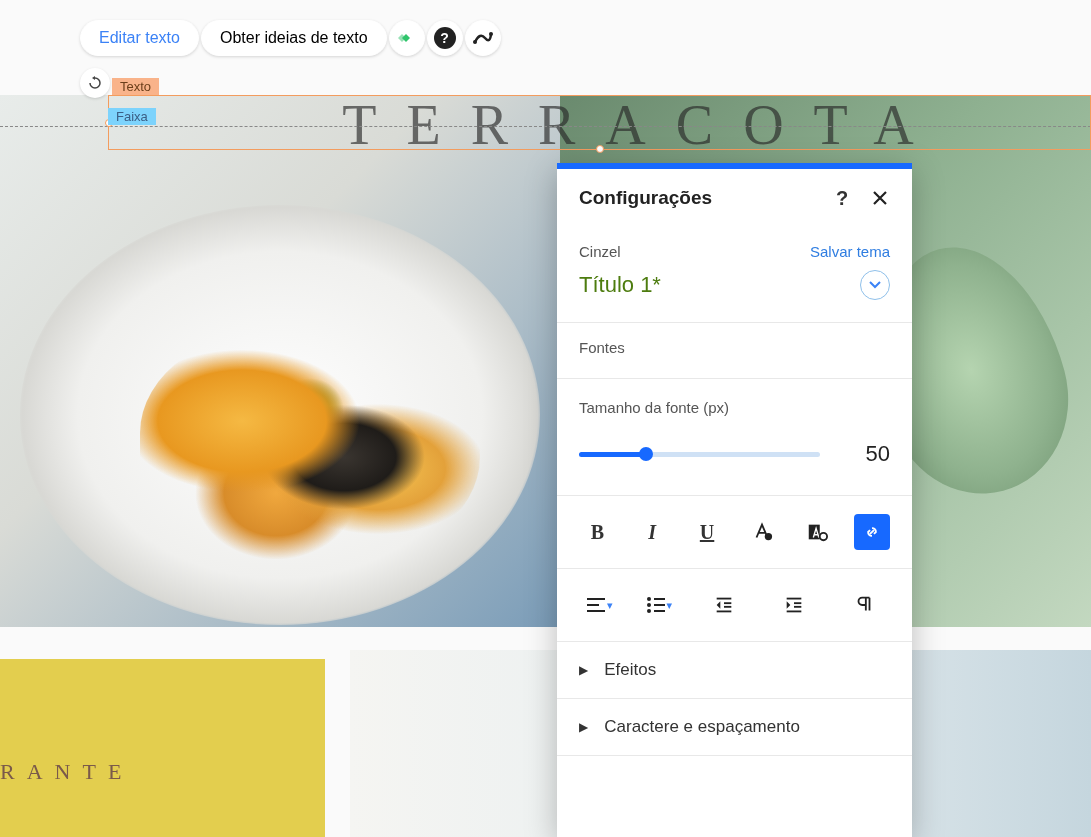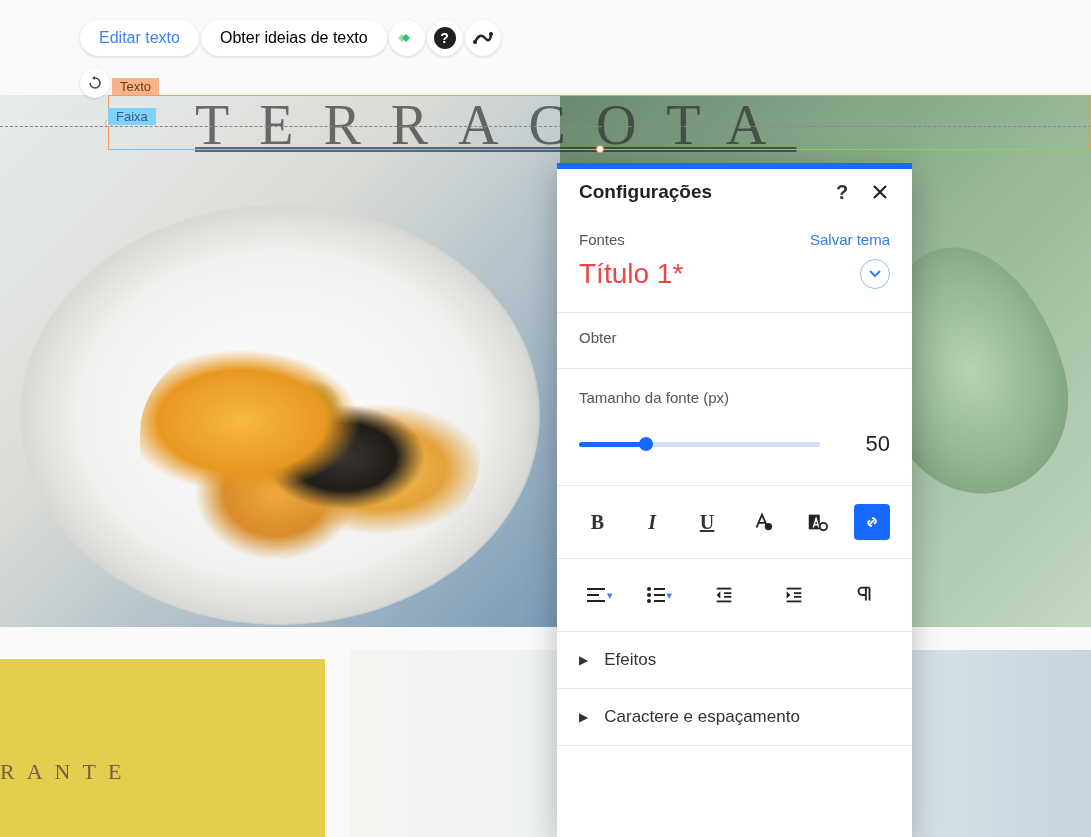--- a/index.html
+++ b/index.html
@@ -104,21 +104,21 @@
     .main-title {
       position: absolute;
       top: 93px;
       left: 195px;
       right: 0;
       font-size: 56px;
       letter-spacing: 30px;
       color: rgba(40,40,40,0.65);
       font-family: "Times New Roman", serif;
       z-index: 2;
-      text-decoration: underline;
+      text-align: center;
     }
 
     
     .bg-left {
       position: absolute;
       top: 95px;
       left: 0;
       width: 560px;
       height: 532px;
       background: linear-gradient(135deg, #e8ecea 0%, #d9dbd6 40%, #7a9cb8 100%);
@@ -207,21 +207,21 @@
       display: flex;
       flex-direction: column;
     }
     .panel-accent {
       height: 6px;
       background: #1769ff;
     }
     .panel-header {
       display: flex;
       align-items: center;
-      padding: 12px 22px;
+      padding: 18px 22px;
       font-size: 19px;
       font-weight: 600;
       color: #222;
     }
     .panel-header-spacer { flex: 1; }
     .panel-header-icon {
       width: 20px;
       height: 20px;
       margin-left: 18px;
       cursor: pointer;
@@ -250,22 +250,22 @@
       font-size: 15px;
       cursor: pointer;
     }
     .dropdown-row {
       display: flex;
       align-items: center;
       justify-content: space-between;
       margin-top: 10px;
     }
     .dropdown-value {
-      font-size: 28px;
-      color: #ef4444;
+      font-size: 22px;
+      color: #4d7c0f;
     }
     .chevron-circle {
       width: 30px;
       height: 30px;
       border-radius: 50%;
       border: 1px solid #8fc0ea;
       display: flex;
       align-items: center;
       justify-content: center;
       color: #3b82f6;
@@ -434,36 +434,36 @@
     <div class="panel-header-icon">?</div>
     <div class="panel-header-icon">
       <svg width="16" height="16" viewBox="0 0 16 16">
           <path d="M2 2 L14 14 M14 2 L2 14" stroke="#222" stroke-width="2.2"></path>
         </svg>
     </div>
   </div>
 
   <div class="panel-section">
     <div class="section-row">
-      <span class="section-label">Fontes</span>
+      <span class="section-label">Cinzel</span>
       <span class="save-link">Salvar tema</span>
     </div>
     <div class="dropdown-row">
       <span class="dropdown-value">Título 1*</span>
       <div class="chevron-circle">
         <svg width="12" height="8" viewBox="0 0 12 8">
             <path d="M1 1 L6 6 L11 1" stroke="#3b82f6" stroke-width="2" fill="none"></path>
           </svg>
       </div>
     </div>
   </div>
 
   <div class="panel-section">
     <div class="section-row">
-      <span class="section-label">Obter</span>
+      <span class="section-label">Fontes</span>
     </div>
   </div>
 
   <div class="slider-section">
     <span class="section-label">Tamanho da fonte (px)</span>
     <div class="slider-row">
       <div class="slider-track">
         <div class="slider-fill"></div>
         <div class="slider-handle"></div>
       </div>

